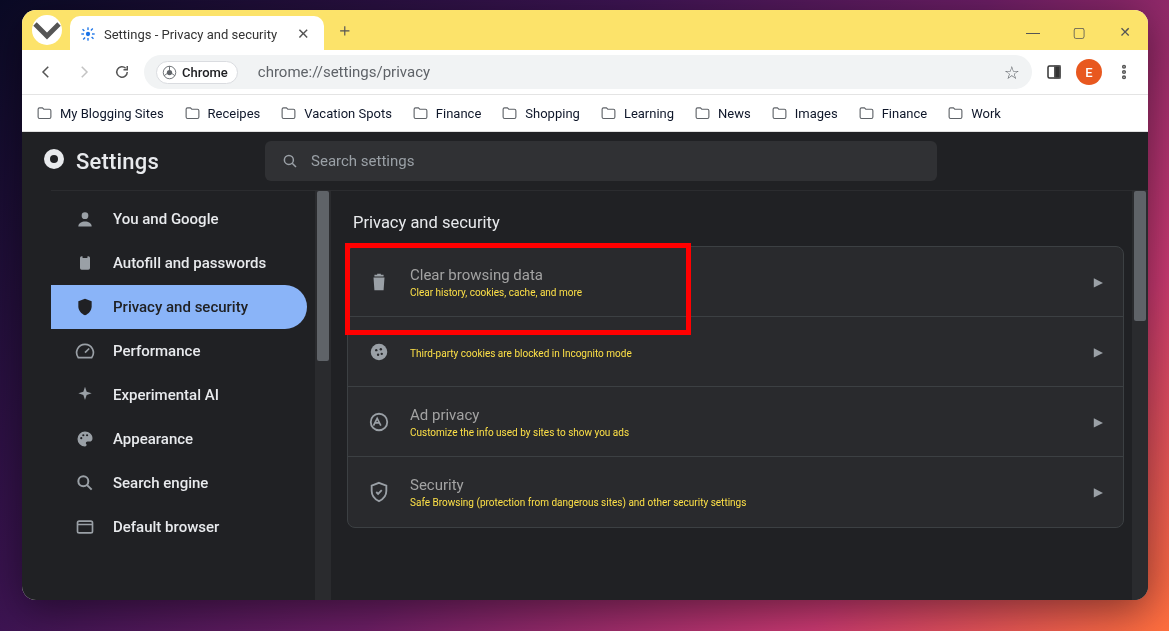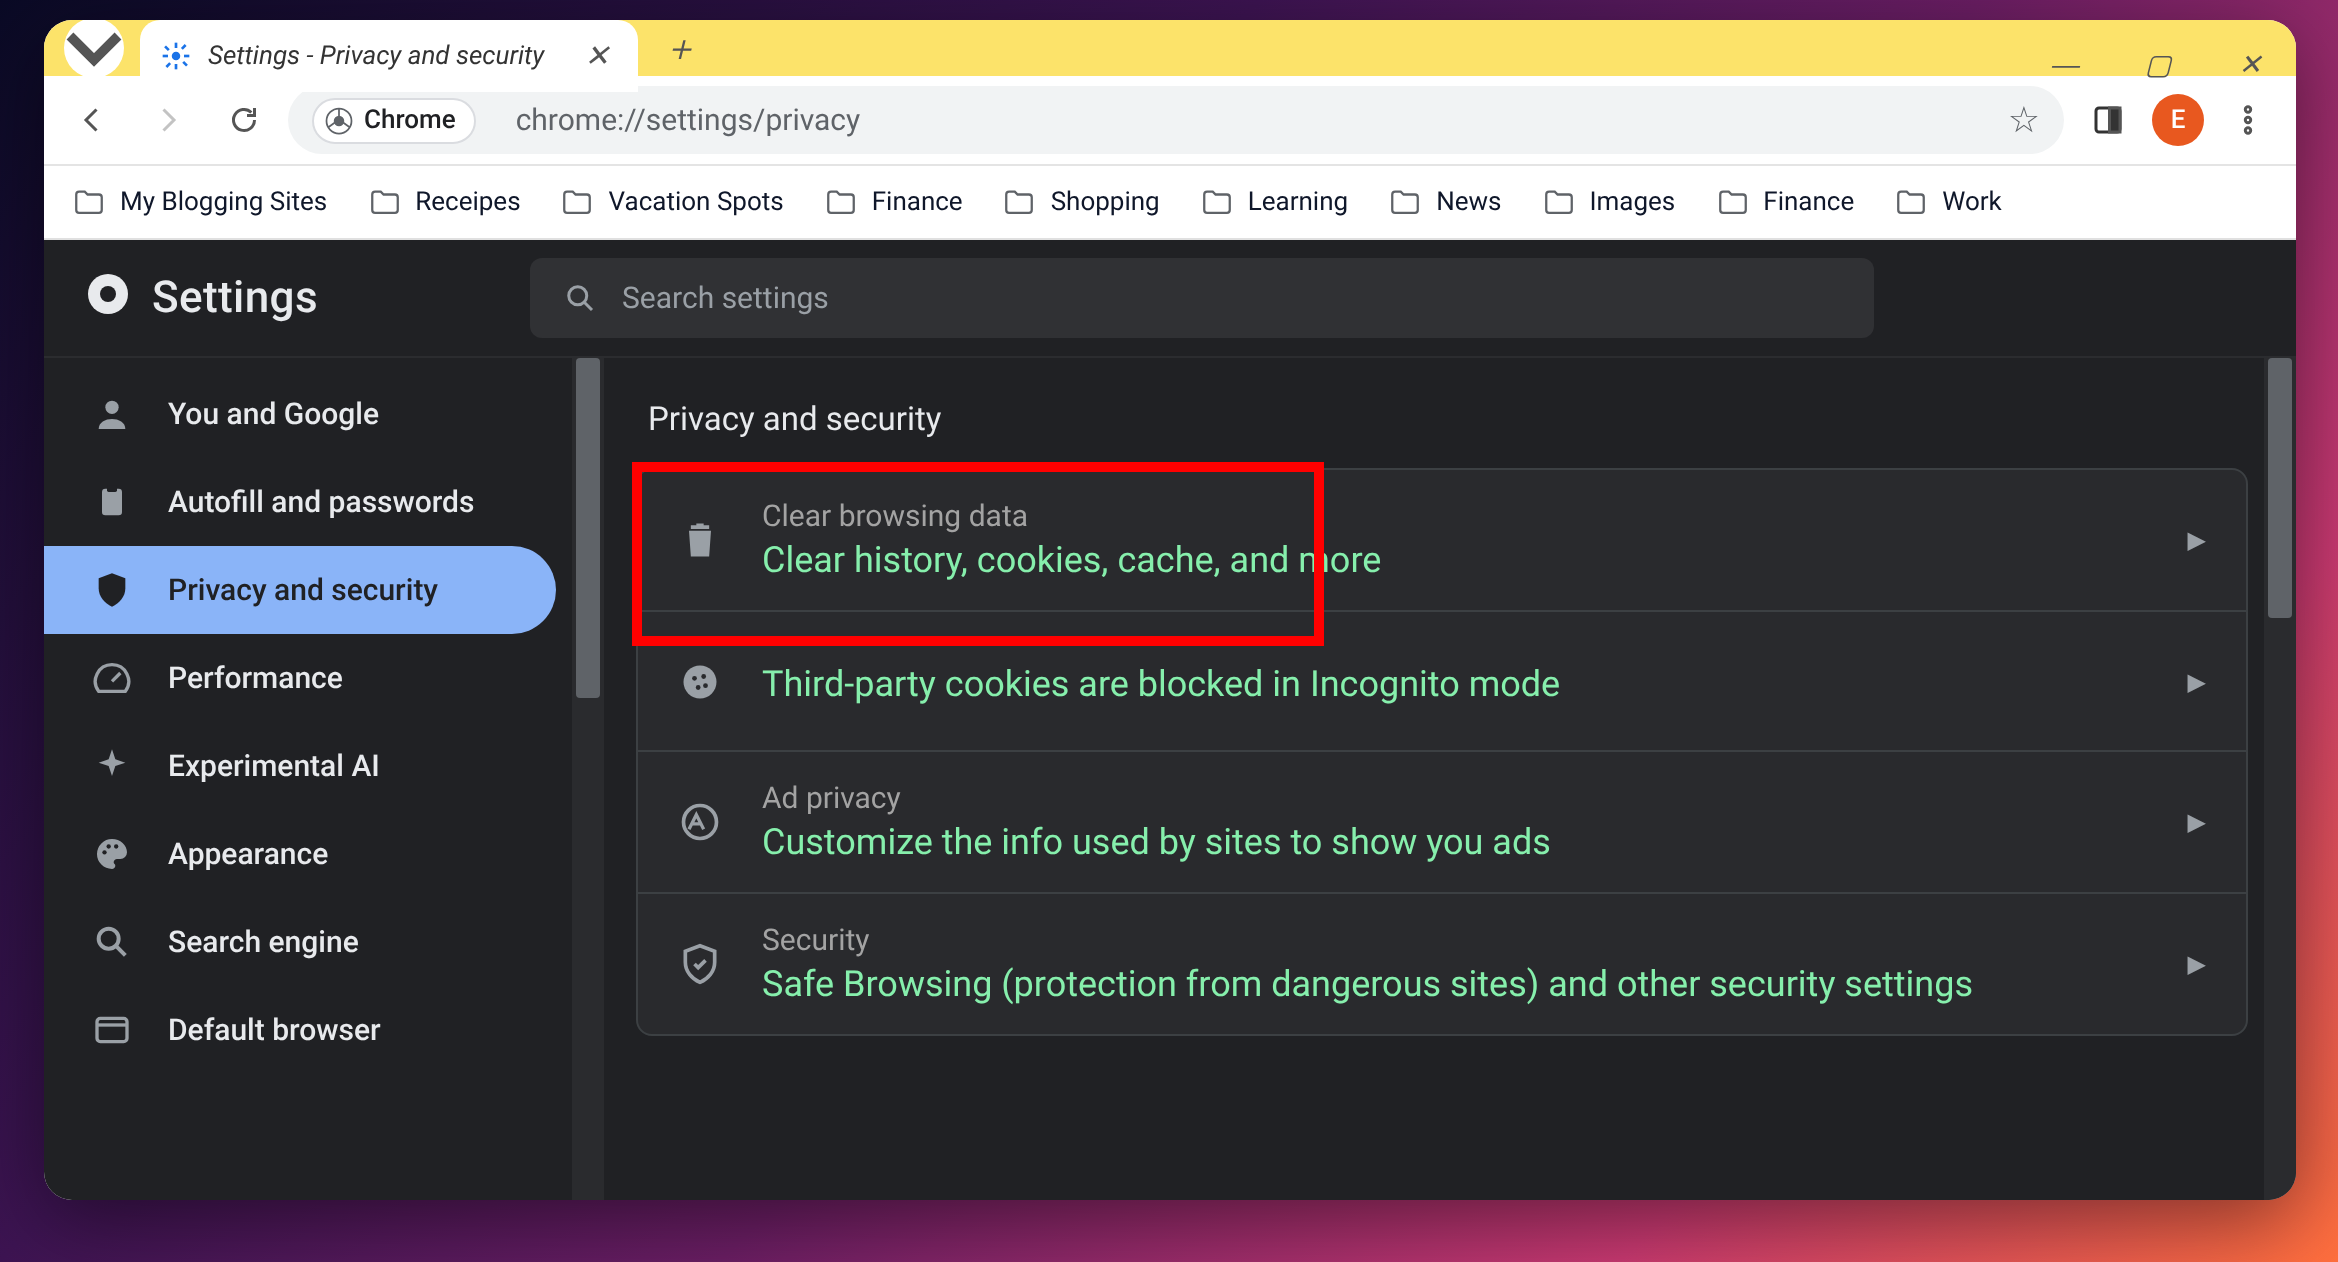--- a/index.html
+++ b/index.html
@@ -14,26 +14,25 @@
     position: absolute; top: 10px; left: 22px;
     width: 1126px; height: 590px;
     background: #fff;
     border-radius: 14px;
     overflow: hidden;
     box-shadow: 0 10px 40px rgba(0,0,0,.45);
     display: flex; flex-direction: column;
   }
   
   .tab-strip {
-    height: 28px;
+    height: 40px;
     background: #fce36a;
     display: flex; align-items: center;
     padding-left: 6px;
     position: relative;
-    font-style: italic;
   }
   .round-btn {
     width: 30px; height: 30px; border-radius: 50%;
     background: #fff; margin-left: 4px;
     display: flex; align-items: center; justify-content: center;
     font-size: 9px; color: #444;
   }
   .tab {
     height: 36px; margin-top: 8px; margin-left: 8px;
     background: #fff; border-radius: 10px 10px 0 0;
@@ -87,21 +86,21 @@
   .settings-header {
     height: 58px; display:flex; align-items:center; padding: 0 20px; gap: 10px;
   }
   .settings-logo svg { width:24px;height:24px;fill:#e8eaed }
   .settings-title { font-size: 22px; font-weight: 500; letter-spacing:.2px }
   .search-box {
     margin-left: 96px; flex: 0 0 672px; height: 40px; background:#303134; border-radius:6px;
     display:flex;align-items:center; padding:0 16px; gap:12px; color:#9aa0a6; font-size:15px;
   }
   .search-box svg{ width:18px;height:18px;fill:none;stroke:#9aa0a6;stroke-width:2 }
-  .settings-body { flex:1; display:flex; overflow:hidden; }
+  .settings-body { flex:1; display:flex; overflow:hidden;padding-left:29px; }
   .sidebar {
     width: 280px; padding-top:6px; position:relative; border-top: 1px solid rgba(255,255,255,.05);
   }
   
   .fake-scroll { position:absolute; top:0; right:0; width:16px; height:100%;
                  background:#2a2b2e; }
   .fake-scroll .thumb { position:absolute; left:2px; width:12px; background:#5f6368; border-radius:2px; }
   .sidebar .fake-scroll .thumb { top:0; height:170px; }
   .sidebar-item {
     height: 44px; display:flex; align-items:center; gap:18px;
@@ -123,21 +122,21 @@
     overflow:hidden;
   }
   .row {
     min-height:70px; display:flex; align-items:center; padding: 14px 20px; gap:20px;
     border-bottom:1px solid #3c4043; cursor:pointer;
   }
   .row:last-child{ border-bottom:none }
   .row svg.rowicon { width:22px;height:22px;fill:#9aa0a6;flex-shrink:0 }
   .row .txt { flex:1 }
   .row .t { font-size:15px; color:#a3a3a3 }
-  .row .d { font-size:18px; color:#86efac; margin-top:3px }
+  .row .d { font-size:10px; color:#fde047; margin-top:3px }
   .row .arrow { color:#9aa0a6; font-size:12px }
   .highlight-box {
     position:absolute; border:5px solid #ff0000; pointer-events:none;
     top: 52px; left: 14px; width: 346px; height: 92px;
   }
 </style>
 </head>
 <body>
 
 <div class="window">

